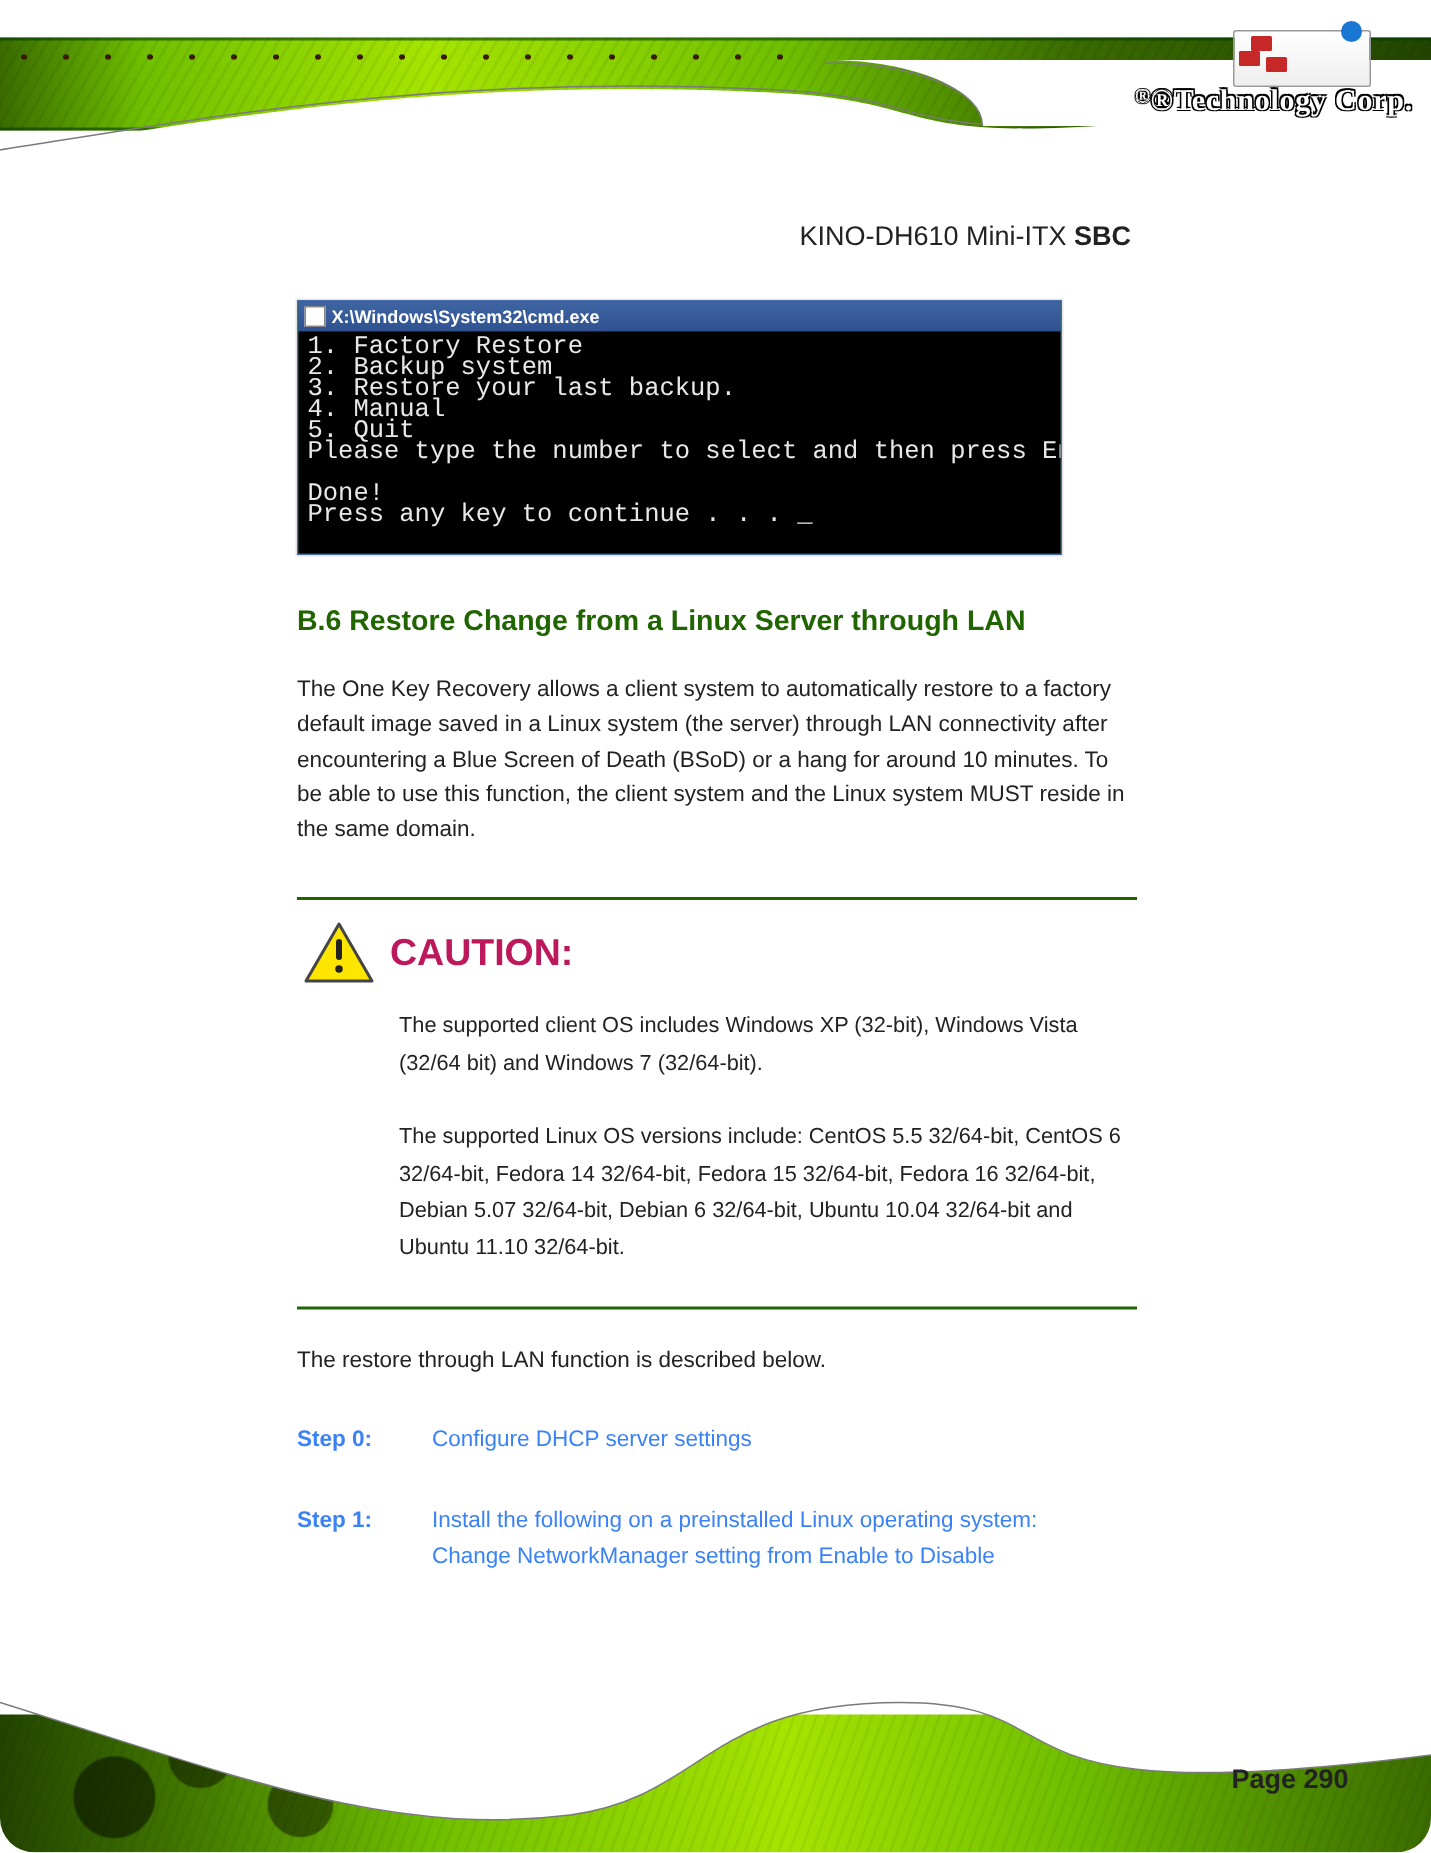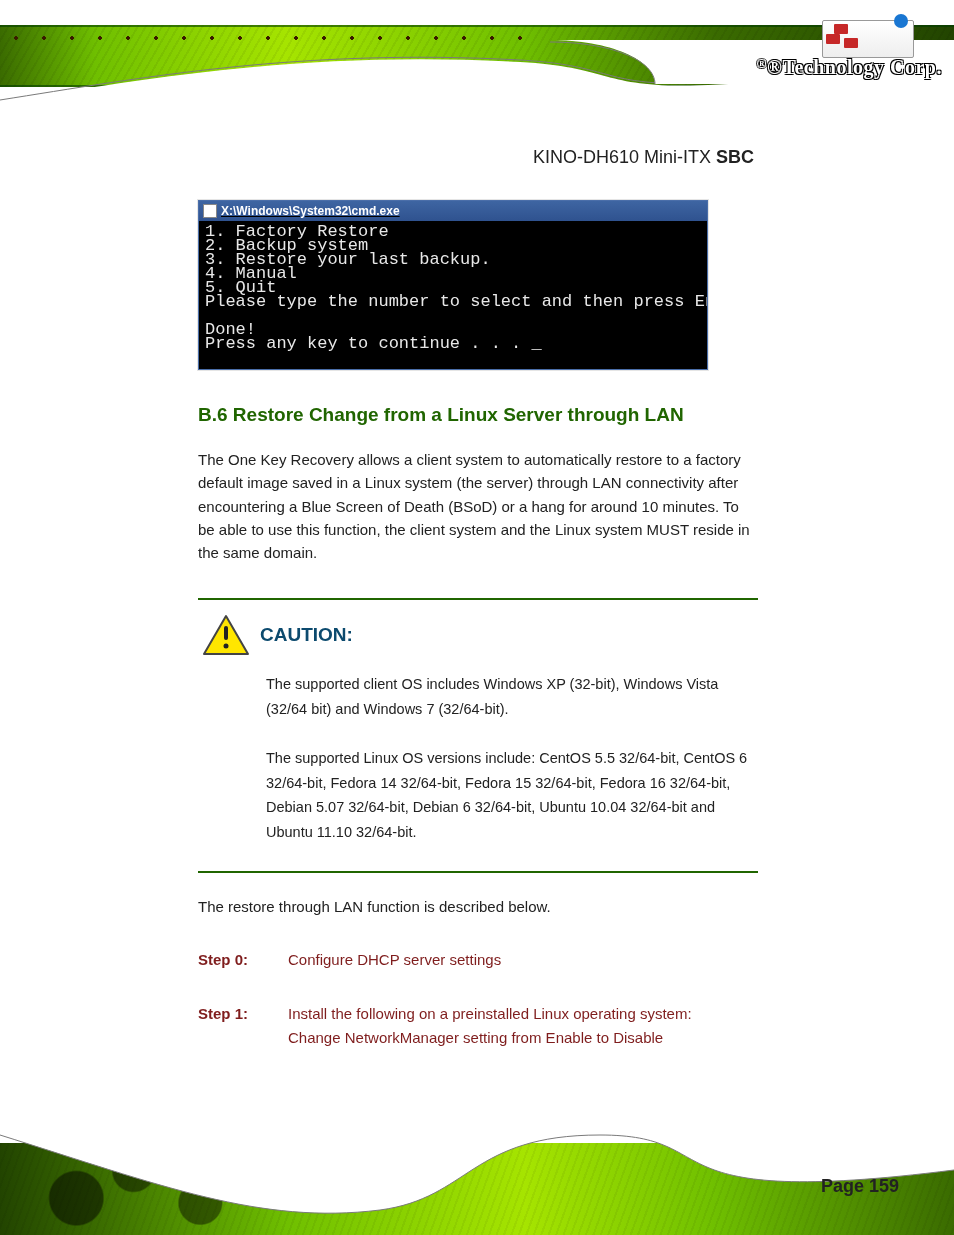--- a/index.html
+++ b/index.html
@@ -1,17 +1,17 @@
 <!DOCTYPE html>
 <html><head>
 <meta charset="utf-8">
 <style>
   * { margin: 0; padding: 0; box-sizing: border-box; }
   html, body { background: #fff; font-family: Arial, Helvetica, sans-serif; }
-  .page { width: 954px; height: 1235px; margin: 0 auto; position: relative; background: #fff; overflow: hidden; }
+  .page { width: 954px; height: 1235px; margin: 0 auto; position: relative; background: #fff; overflow: hidden; border-radius: 23px; }
 
   
   .top-banner { position: absolute; left: 0; top: 0; width: 954px; height: 112px; }
   .top-green-band { position: absolute; left: 0; top: 25px; width: 954px; height: 62px;
     background:
       repeating-linear-gradient(120deg, rgba(0,0,0,0.06) 0 2px, rgba(0,0,0,0) 2px 7px),
       linear-gradient(90deg, #3a6b00 0%, #6fbf00 10%, #a6e400 30%, #6fbf00 55%, #3a6b00 75%, #224400 100%);
   }
   .top-green-band::before, .top-green-band::after { content:""; position:absolute; height:2px; left:0; right:0; background: rgba(0,60,0,0.6); }
   .top-green-band::before { top:0; }
@@ -31,40 +31,40 @@
   .brand-text { position:absolute; right:12px; top:54px; width:280px; text-align:right; font-size:20px; font-weight:800; color:#fff; text-shadow: 1px 1px 0 #000, -1px -1px 0 #000, 1px -1px 0 #000, -1px 1px 0 #000; letter-spacing:0.5px; font-family: Georgia, 'Times New Roman', serif; }
   .brand-text .r { font-size:13px; vertical-align:top; }
 
   .doc-title { position:absolute; top:147px; right:200px; font-size:18px; color:#222; font-family: Arial, sans-serif; }
   .doc-title b { font-weight:bold; }
 
   
   .content { position:absolute; top:200px; left:198px; width:560px; }
 
   
-  .shot { width:510px; height:170px; background:#14532d; border:1px solid #4a6ea9; padding:0; box-shadow: 0 0 0 1px #e5e5e5; text-decoration: underline; }
+  .shot { width:510px; height:170px; background:#14532d; border:1px solid #4a6ea9; padding:0; box-shadow: 0 0 0 1px #e5e5e5; }
   .shot .titlebar { height:20px; background:linear-gradient(#3e65a2,#2f528f); display:flex; align-items:center; padding:0 4px; gap:4px; }
   .shot .ico { width:14px; height:14px; background:#fff; border:1px solid #888; display:inline-block; }
   .shot .titlebar-text { color:#fff; font-size:12px; font-weight:bold; font-family: Tahoma, sans-serif; }
   .shot .console { background:#000; color:#e8e8e8; font-family: "Courier New", monospace; font-size:17px; line-height:14px; padding:4px 6px; height:148px; white-space:pre; overflow:hidden; }
   .figcap { margin-top:22px; font-size:15px; color:#222; }
 
   
   .h2 { margin-top:34px; font-size:19px; font-weight:bold; color:#206500; font-family: Arial, sans-serif; }
   .para { margin-top:22px; font-size:15px; color:#222; line-height:1.55; }
 
   
   .caution-wrap { margin-top:34px; border-top:2.5px solid #206500; border-bottom:2.5px solid #206500; padding:14px 4px 26px 4px; }
   .caution-head { display:flex; align-items:center; gap:10px; }
-  .caution-head b { font-size:19px; font-weight:bold; color:#0c4a6e; }
+  .caution-head b { font-size:25px; font-weight:bold; color:#be185d; }
   .warn-ico { width:48px; height:42px; flex:0 0 auto; }
   .caution-body { margin-top:16px; margin-left:64px; font-size:14.5px; line-height:1.7; color:#222; }
 
   
-  .steps { margin-top:30px; font-size:15px; color:#7f1d1d; line-height:1.6; }
+  .steps { margin-top:30px; font-size:15px; color:#3b82f6; line-height:1.6; }
   .steps .step { display:flex; gap:16px; margin-bottom:30px; }
   .steps .lbl { min-width:74px; font-weight:bold; }
   .steps .txt { flex:1; }
   .steps .txt .sub { }
 
   
   .bottom-banner { position:absolute; left:0; bottom:0; width:954px; height:118px; }
   .bot-green-band { position:absolute; left:0; bottom:0; width:954px; height:92px;
     background:
       radial-gradient(circle at 8% 60%, rgba(0,0,0,0.5) 3%, transparent 3.2%),
@@ -164,16 +164,16 @@
   </div>
 
   <div class="bottom-banner">
     <div class="bot-green-band"></div>
     <div class="swash-white-bot">
       <svg viewBox="0 0 954 110" preserveAspectRatio="none">
         <path d="M0,0 L0,20 C160,70 260,110 380,95 C470,83 470,20 600,20 C730,20 640,95 954,55 L954,0 Z" fill="#ffffff"></path>
         <path d="M0,20 C160,70 260,110 380,95 C470,83 470,20 600,20 C730,20 640,95 954,55" fill="none" stroke="#7a7a7a" stroke-width="1"></path>
       </svg>
     </div>
-    <div class="page-num">Page 159</div>
+    <div class="page-num">Page 290</div>
   </div>
 
 </div>
 
 </body></html>

